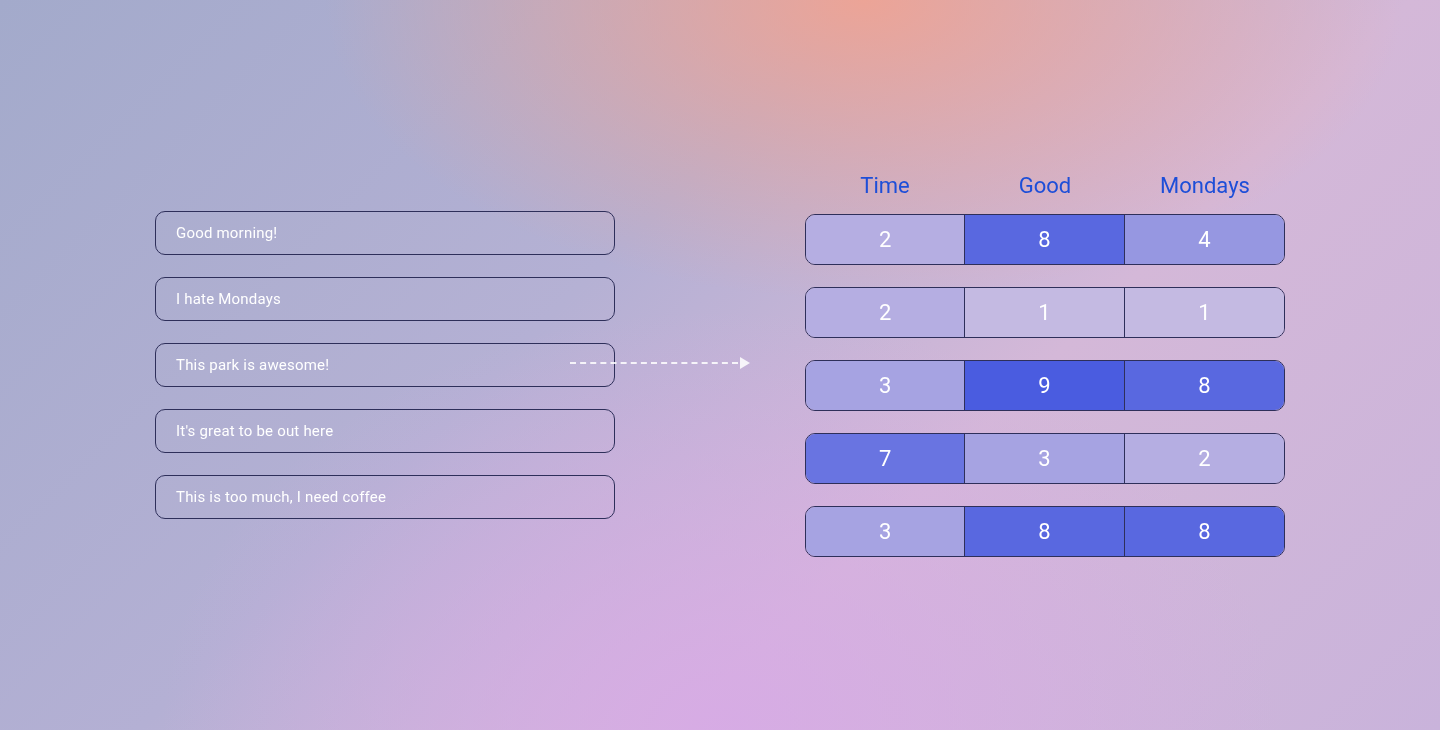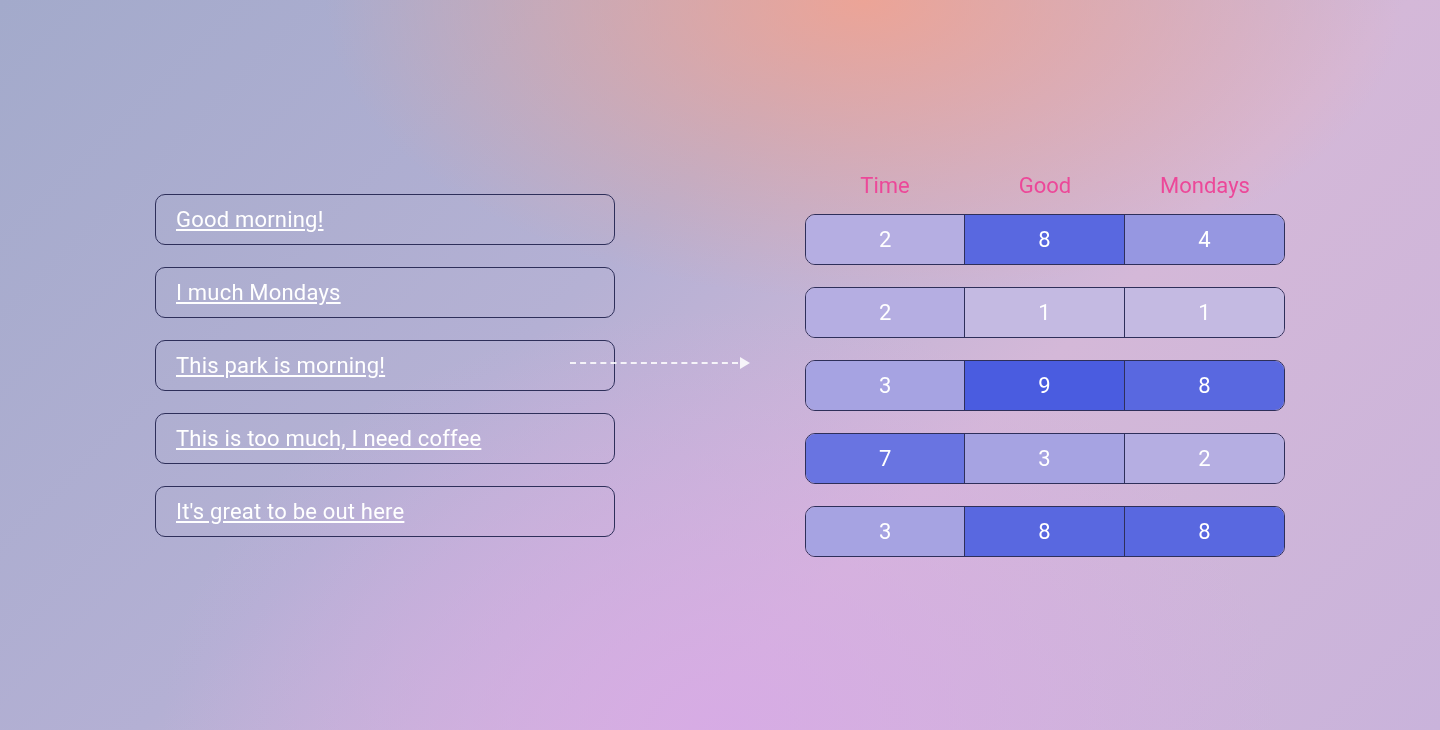--- a/index.html
+++ b/index.html
@@ -28,36 +28,35 @@
     display: flex;
     flex-direction: column;
     gap: 22px;
     width: 460px;
   }
   .sentence-box {
     border: 1.5px solid #2e2f5a;
     border-radius: 10px;
     padding: 12px 20px;
     color: #ffffff;
-    font-size: 22px;
+    font-size: 15px;
     font-weight: 400;
     letter-spacing: 0.2px;
     background: rgba(255,255,255,0.02);
-    text-decoration: underline;
   }
   .right-col {
     display: flex;
     flex-direction: column;
     width: 480px;
   }
   .headers {
     display: grid;
     grid-template-columns: 1fr 1fr 1fr;
     text-align: center;
-    color: #ec4899;
+    color: #1d4ed8;
     font-size: 22px;
     font-weight: 400;
     margin-bottom: 16px;
   }
   .rows {
     display: flex;
     flex-direction: column;
     gap: 22px;
   }
   .row {
@@ -98,24 +97,24 @@
     margin-left: 2px;
   }
 </style>
 </head>
 <body>
 
 <div class="stage">
 
   <div class="left-col">
     <div class="sentence-box">Good morning!</div>
-    <div class="sentence-box">I much Mondays</div>
-    <div class="sentence-box">This park is morning!</div>
+    <div class="sentence-box">I hate Mondays</div>
+    <div class="sentence-box">This park is awesome!</div>
+    <div class="sentence-box">It's great to be out here</div>
     <div class="sentence-box">This is too much, I need coffee</div>
-    <div class="sentence-box">It's great to be out here</div>
   </div>
 
   <div class="arrow">
     <div class="arrow-line"></div>
     <div class="arrow-head"></div>
   </div>
 
   <div class="right-col">
     <div class="headers">
       <div>Time</div>

